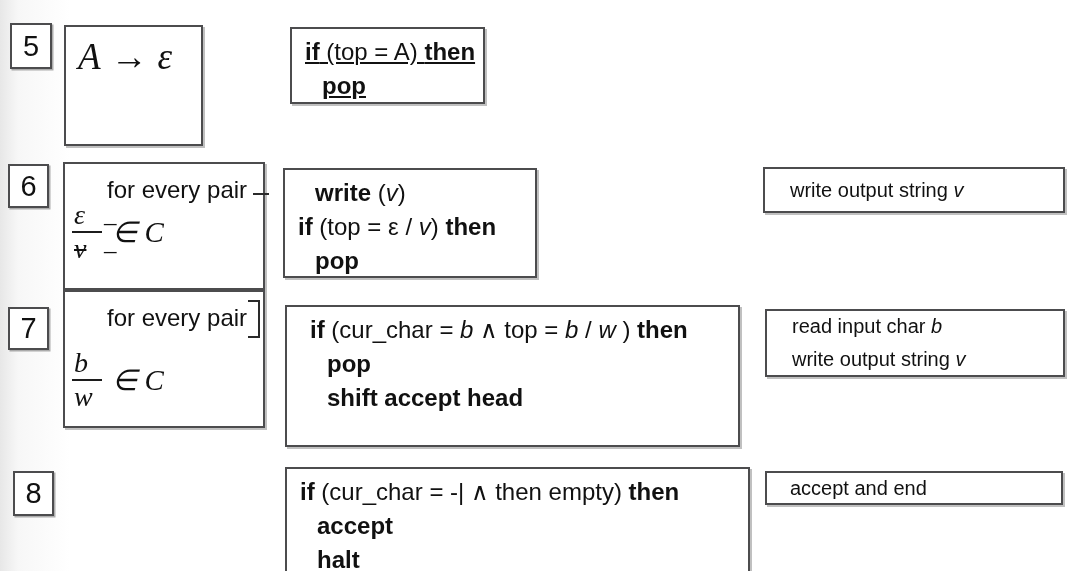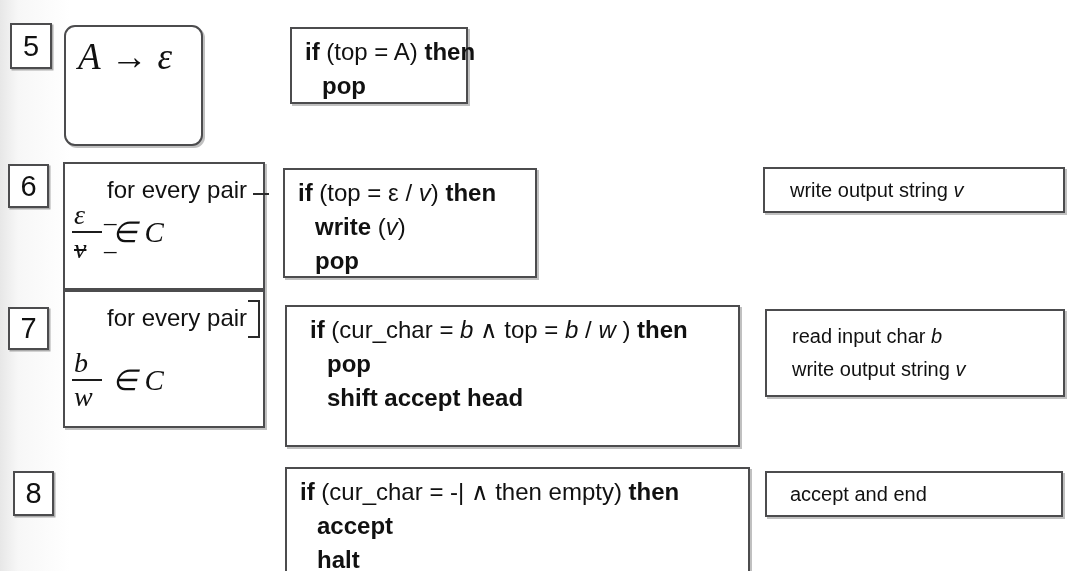--- a/index.html
+++ b/index.html
@@ -21,21 +21,20 @@
   .numbox{
     display:flex;align-items:center;justify-content:center;
     font-size:29px;
     box-shadow:1.5px 1.5px 0 rgba(120,120,120,.6);
   }
   .prodbox{
     font-family:"Liberation Serif",serif;
     font-style:italic;
     font-size:37px;
     padding:8px 0 0 12px;
-    border-radius:11px;
   }
   .prodbox .arrow{font-style:normal;margin:0 10px;}
   .codebox{
     font-size:24px;
     line-height:34px;
     padding:6px 8px 0 13px;
     white-space:nowrap;
   }
   .code-line.body{padding-left:17px;}
   .b{font-weight:bold;}
@@ -71,43 +70,43 @@
 <body>
 
 <div id="page">
 
   <div class="box numbox" style="left:10px;top:23px;width:42px;height:46px;">
     <span>5</span>
   </div>
   <div class="box prodbox" style="left:64px;top:25px;width:139px;height:121px;">
     <span>A</span><span class="arrow">→</span><span>ε</span>
   </div>
-  <div class="box codebox" style="left:290px;top:27px;width:178px;height:77px;">
+  <div class="box codebox" style="left:290px;top:27px;width:195px;height:77px;text-decoration:underline;">
     <div class="code-line"><span class="b">if</span><span> (top = A) </span><span class="b">then</span></div>
     <div class="code-line body"><span class="b">pop</span></div>
   </div>
 
   <div class="box numbox" style="left:8px;top:164px;width:41px;height:44px;">
     <span>6</span>
   </div>
   <div class="box pairbox" style="left:63px;top:162px;width:202px;height:128px;">
     <div class="pair-label">for every pair</div>
     <div class="math-line" style="left:7px;top:36px;">
       <span class="frac">
         <span class="ftop">ε</span>
         <span class="fbot struck">v</span>
       </span>
       <span class="member">∈ C</span>
       <span class="dashes">– –</span>
     </div>
   </div>
   <div id="mark-r6" class="mark" style="left:253px;top:193px;width:16px;height:2px;"></div>
   <div class="box codebox" style="left:283px;top:168px;width:254px;height:110px;">
+    <div class="code-line body"><span class="b">write</span><span> (</span><span class="i">v</span><span>)</span></div>
     <div class="code-line"><span class="b">if</span><span> (top = ε / </span><span class="i">v</span><span>) </span><span class="b">then</span></div>
-    <div class="code-line body"><span class="b">write</span><span> (</span><span class="i">v</span><span>)</span></div>
     <div class="code-line body"><span class="b">pop</span></div>
   </div>
   <div class="box outbox" style="left:763px;top:167px;width:302px;height:46px;">
     <div class="out-line"><span>write output string </span><span class="i">v</span></div>
   </div>
 
   <div class="box numbox" style="left:8px;top:307px;width:41px;height:43px;">
     <span>7</span>
   </div>
   <div class="box pairbox" style="left:63px;top:290px;width:202px;height:138px;">
@@ -119,30 +118,30 @@
       </span>
       <span class="member">∈ C</span>
     </div>
   </div>
   <div id="mark-r7" class="mark" style="left:248px;top:300px;width:12px;height:38px;"></div>
   <div class="box codebox" style="left:285px;top:305px;width:455px;height:142px;padding-left:23px;">
     <div class="code-line"><span class="b">if</span><span> (cur_char = </span><span class="i">b</span><span> ∧ top = </span><span class="i">b</span><span> / </span><span class="i">w</span><span> ) </span><span class="b">then</span></div>
     <div class="code-line body"><span class="b">pop</span></div>
     <div class="code-line body"><span class="b">shift accept head</span></div>
   </div>
-  <div class="box outbox" style="left:765px;top:309px;width:300px;height:88px;">
+  <div class="box outbox" style="left:765px;top:309px;width:300px;height:68px;">
     <div class="out-line"><span>read input char </span><span class="i">b</span></div>
     <div class="out-line"><span>write output string </span><span class="i">v</span></div>
   </div>
 
   <div class="box numbox" style="left:13px;top:471px;width:41px;height:45px;">
     <span>8</span>
   </div>
   <div class="box codebox" style="left:285px;top:467px;width:465px;height:118px;">
     <div class="code-line"><span class="b">if</span><span> (cur_char = -| ∧ then empty) </span><span class="b">then</span></div>
     <div class="code-line body"><span class="b">accept</span></div>
     <div class="code-line body"><span class="b">halt</span></div>
   </div>
-  <div class="box outbox" style="left:765px;top:471px;width:298px;height:46px;padding-left:23px;">
+  <div class="box outbox" style="left:765px;top:471px;width:298px;height:34px;padding-left:23px;">
     <div class="out-line"><span>accept and end</span></div>
   </div>
 
 </div>
 
 </body></html>

